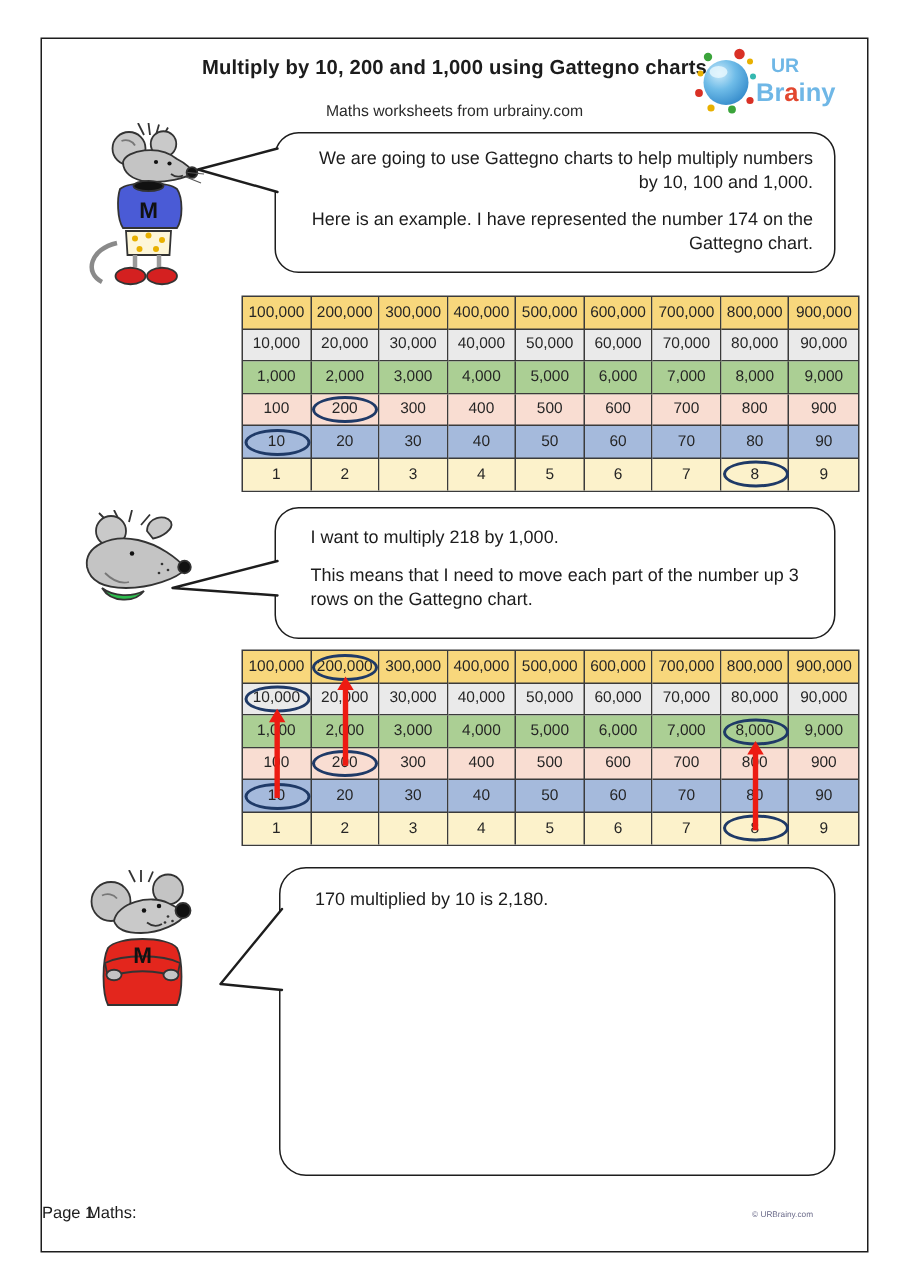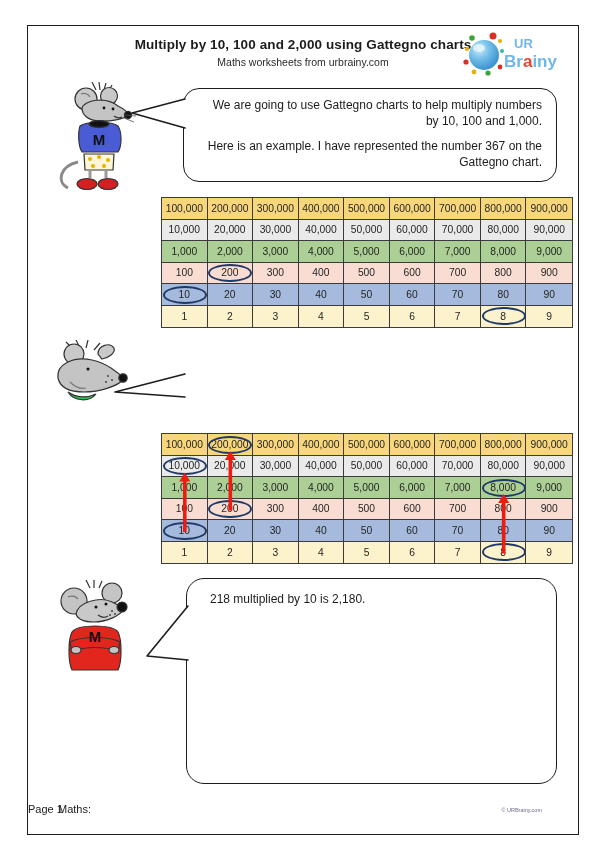--- a/index.html
+++ b/index.html
@@ -1,19 +1,19 @@
 <!DOCTYPE html>
 <html><head>
 <meta charset="utf-8">
 <style>
   html,body{margin:0;padding:0;background:#fff;}
   body{width:606px;height:857px;position:relative;font-family:"Liberation Sans",sans-serif;color:#1c1c1c;overflow:hidden;}
   .page{position:absolute;left:27px;top:25px;width:552px;height:810px;border:1.6px solid #1d1d1d;box-sizing:border-box;background:#fff;}
   .title{position:absolute;top:11px;left:0;width:100%;text-align:center;font-size:13.5px;font-weight:600;letter-spacing:.1px;}
-  .subtitle{position:absolute;top:30px;left:0;width:100%;text-align:center;font-size:10.5px;color:#2a2a2a;}
+  .subtitle{position:absolute;top:42px;left:0;width:100%;text-align:center;font-size:10.5px;color:#2a2a2a;}
   .logo{position:absolute;top:3px;right:8px;width:108px;height:48px;}
   .mouse{position:absolute;}
   .mouse1{left:28px;top:56px;width:84px;height:112px;}
   .mouse2{left:20px;top:314px;width:86px;height:76px;}
   .mouse3{left:26px;top:554px;width:94px;height:94px;}
   .bubble{position:absolute;background:#fff;border:1.6px solid #1d1d1d;border-radius:16px;box-sizing:border-box;padding:9px 14px 8px 23px;font-size:12px;line-height:1.33;}
   .bubble p{margin:0;}
   .bubble p + p{margin-top:9px;}
   .bubble1{left:155px;top:62px;width:374px;height:94px;text-align:right;}
   .bubble2{left:155px;top:312px;width:374px;height:88px;padding-top:12px;}
@@ -30,21 +30,21 @@
   .arrows{position:absolute;left:0;top:0;width:100%;height:100%;pointer-events:none;}
   .footer-name{position:absolute;left:30px;top:777px;font-size:11px;}
   .footer-page{position:absolute;left:0;top:777px;width:100%;text-align:left;font-size:11px;}
   .footer-copy{position:absolute;right:36px;top:781px;font-size:5.5px;color:#6b6b8a;}
 </style>
 </head>
 <body>
 
 <div class="page">
 
-  <div class="title">Multiply by 10, 100 and 2,000 using Gattegno charts</div>
+  <div class="title">Multiply by 10, 200 and 1,000 using Gattegno charts</div>
   <div class="subtitle">Maths worksheets from urbrainy.com</div>
 
   <svg class="logo" viewBox="0 0 108 48">
     <defs>
       <radialGradient id="gblue" cx="35%" cy="30%" r="80%">
         <stop offset="0%" stop-color="#CDEBFA"></stop>
           <stop offset="45%" stop-color="#6FBCE8"></stop>
           <stop offset="100%" stop-color="#2F86C8"></stop>
       </radialGradient>
     </defs>
@@ -90,21 +90,21 @@
       </g>
       <path d="M34,88 L34,96 M50,88 L50,96" stroke="#9a9a9a" stroke-width="3"></path>
       <ellipse cx="31" cy="102" rx="10" ry="5.5" fill="#D42020"></ellipse>
       <ellipse cx="52" cy="102" rx="10" ry="5.5" fill="#D42020"></ellipse>
     </g>
     <text x="43" y="63" text-anchor="middle" font-size="15" font-weight="bold" fill="#111">M</text>
   </svg>
 
   <div class="bubble bubble1">
     <p>We are going to use Gattegno charts to help multiply numbers by 10, 100 and 1,000.</p>
-    <p>Here is an example. I have represented the number 367 on the Gattegno chart.</p>
+    <p>Here is an example. I have represented the number 174 on the Gattegno chart.</p>
   </div>
   <svg class="tail" style="left:98px;top:60px;width:60px;height:50px" viewBox="0 0 60 50">
     <polygon points="6,27 59,13 59,42"></polygon>
       <path d="M6,27 L59,13 M6,27 L59,42"></path>
   </svg>
 
   <div class="chart chart1">
       <div class="cell" style="background: rgb(248, 215, 124);">100,000</div>
       <div class="cell" style="background: rgb(248, 215, 124);">200,000</div>
       <div class="cell" style="background: rgb(248, 215, 124);">300,000</div>
@@ -175,20 +175,24 @@
       <g fill="#333" stroke="none">
           <circle cx="60" cy="36" r="0.9"></circle>
           <circle cx="64" cy="40" r="0.9"></circle>
           <circle cx="58" cy="42" r="0.9"></circle>
         </g>
       <path d="M22,42 q8,8 16,6" fill="none" stroke="#777"></path>
       <path d="M20,52 C26,62 42,62 48,54 C40,58 28,58 20,52 Z" fill="#2DBE4E"></path>
     </g>
   </svg>
 
+  <div class="bubble bubble2">
+    <p>I want to multiply 218 by 1,000.</p>
+    <p>This means that I need to move each part of the number up 3 rows on the Gattegno chart.</p>
+  </div>
   <svg class="tail" style="left:83px;top:338px;width:75px;height:42px" viewBox="0 0 75 42">
     <polygon points="4,28 74,10 74,33"></polygon>
       <path d="M4,28 L74,10 M4,28 L74,33"></path>
   </svg>
 
   <div class="chart chart2">
       <div class="cell" style="background: rgb(248, 215, 124);">100,000</div>
       <div class="cell" style="background: rgb(248, 215, 124);">200,000</div>
       <div class="cell" style="background: rgb(248, 215, 124);">300,000</div>
       <div class="cell" style="background: rgb(248, 215, 124);">400,000</div>
@@ -276,21 +280,21 @@
       <path d="M44,35 q5,4 10,1" fill="none"></path>
       <path d="M18,52 C24,44 58,44 64,52 C68,60 68,82 64,90 L18,90 C14,82 14,60 18,52 Z" fill="#E3261D"></path>
       <path d="M16,62 C28,56 54,56 66,62 L64,72 C52,66 30,66 18,72 Z" fill="#E3261D"></path>
       <ellipse cx="22" cy="70" rx="5" ry="3.5" fill="#C4C4C4"></ellipse>
       <ellipse cx="60" cy="70" rx="5" ry="3.5" fill="#C4C4C4"></ellipse>
     </g>
     <text x="41" y="62" text-anchor="middle" font-size="15" font-weight="bold" fill="#111">M</text>
   </svg>
 
   <div class="bubble bubble3">
-    <p>218 multiplied by 10 is 2,180.</p>
+    <p>170 multiplied by 10 is 2,180.</p>
   </div>
   <svg class="tail" style="left:113px;top:572px;width:48px;height:72px" viewBox="0 0 48 72">
     <polygon points="6,58 47,8 47,62"></polygon>
       <path d="M6,58 L47,8 M6,58 L47,62"></path>
   </svg>
 
   <div class="footer-name">Maths:</div>
   <div class="footer-page">Page 1</div>
   <div class="footer-copy">© URBrainy.com</div>
 

